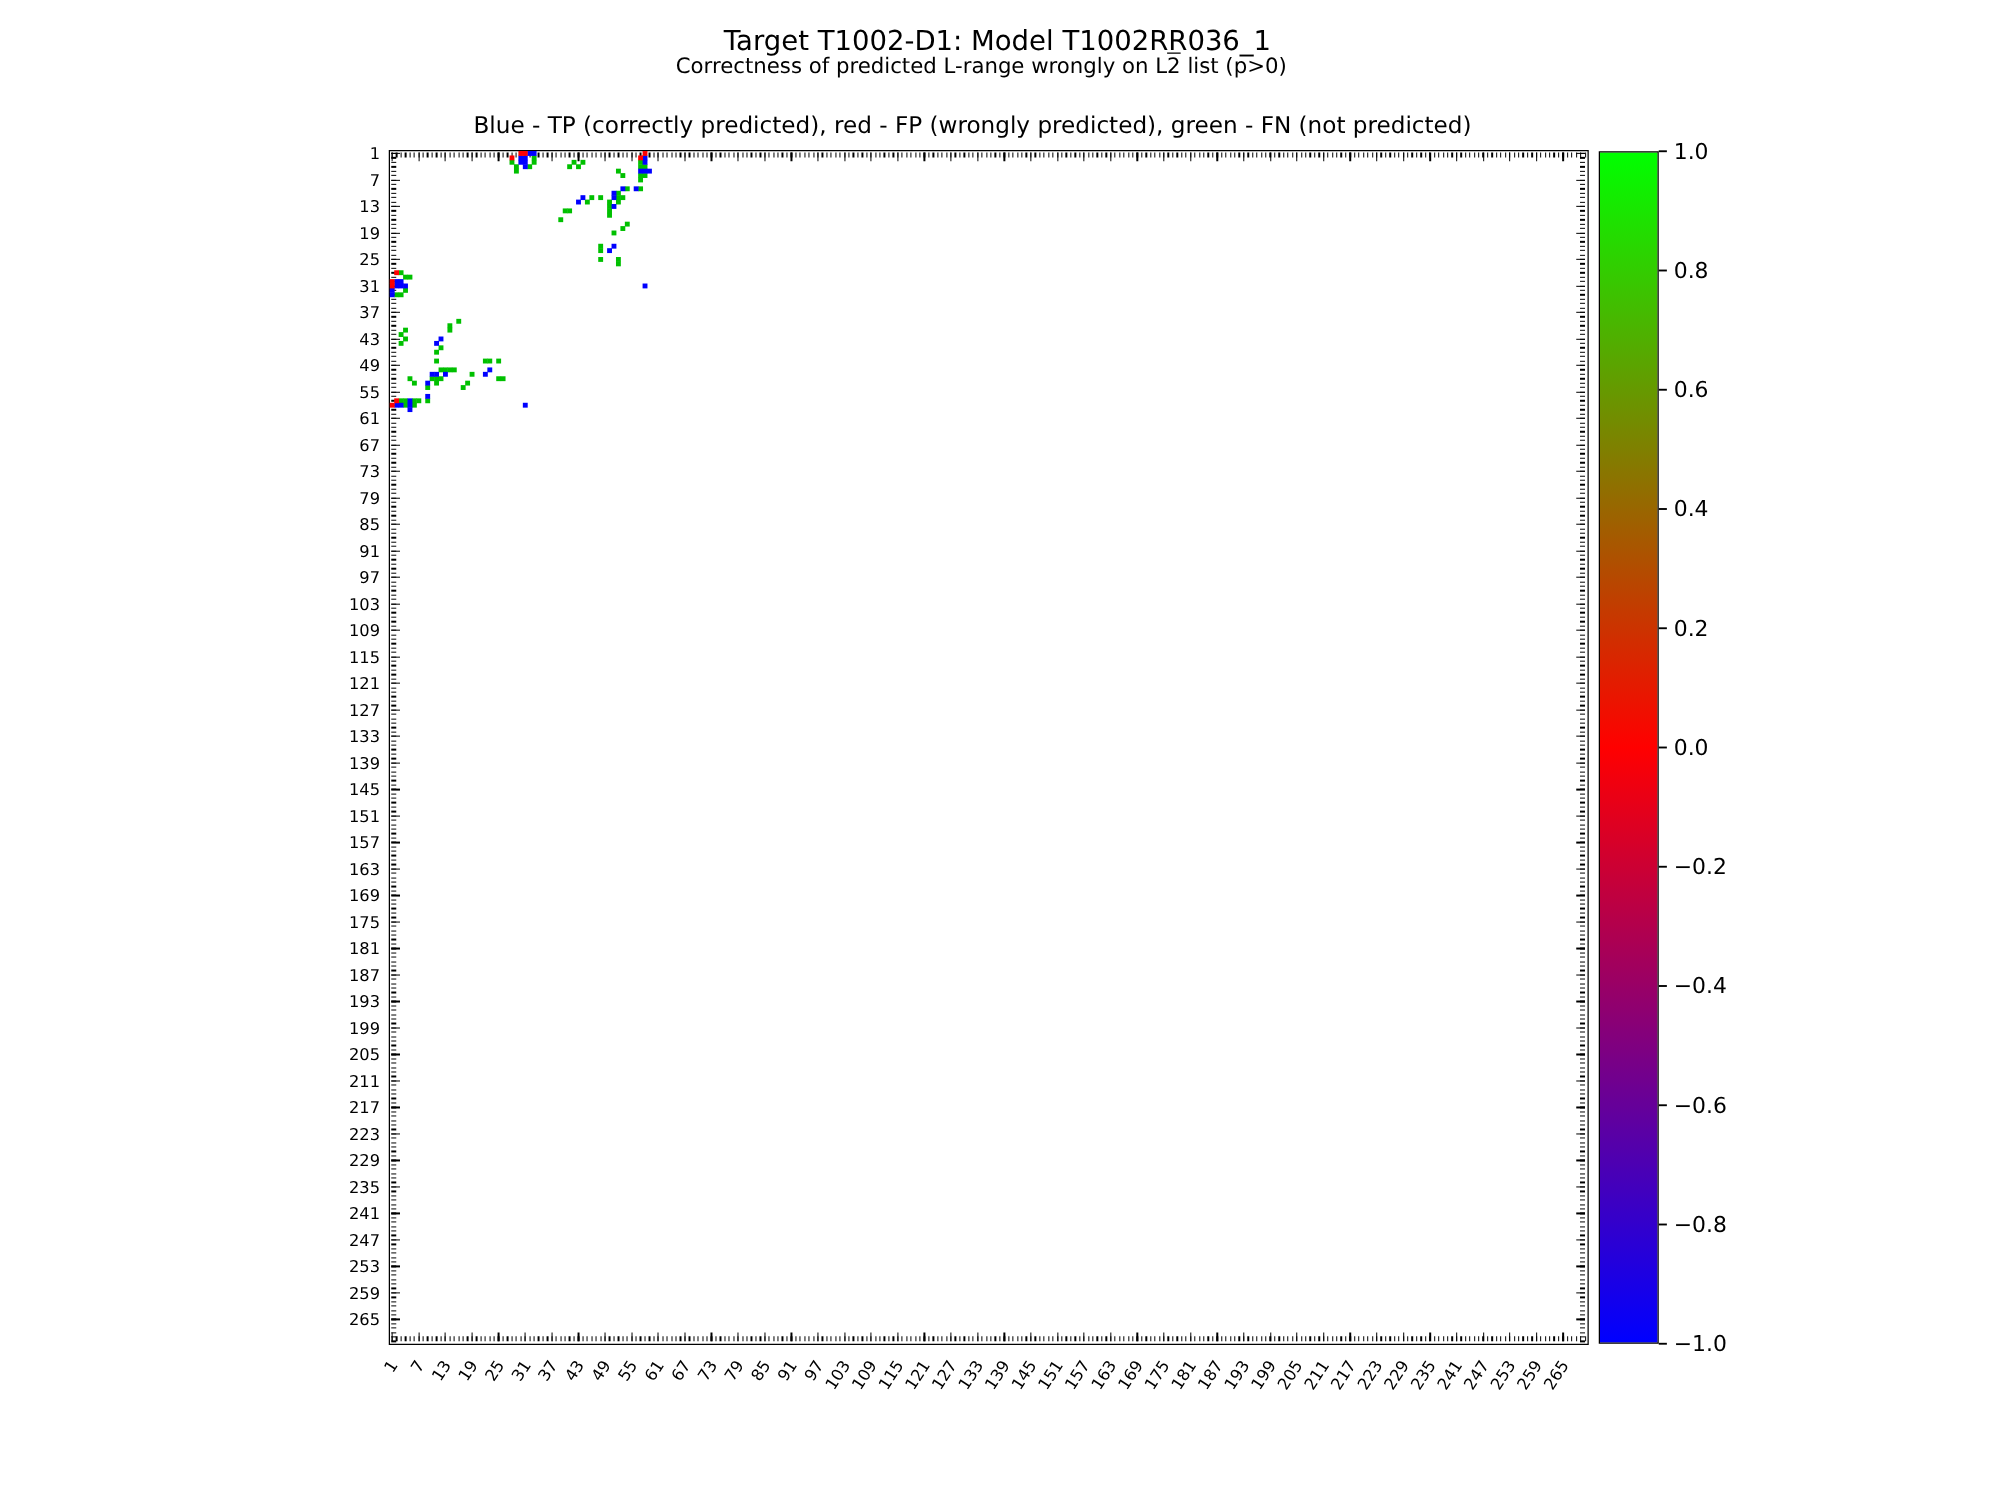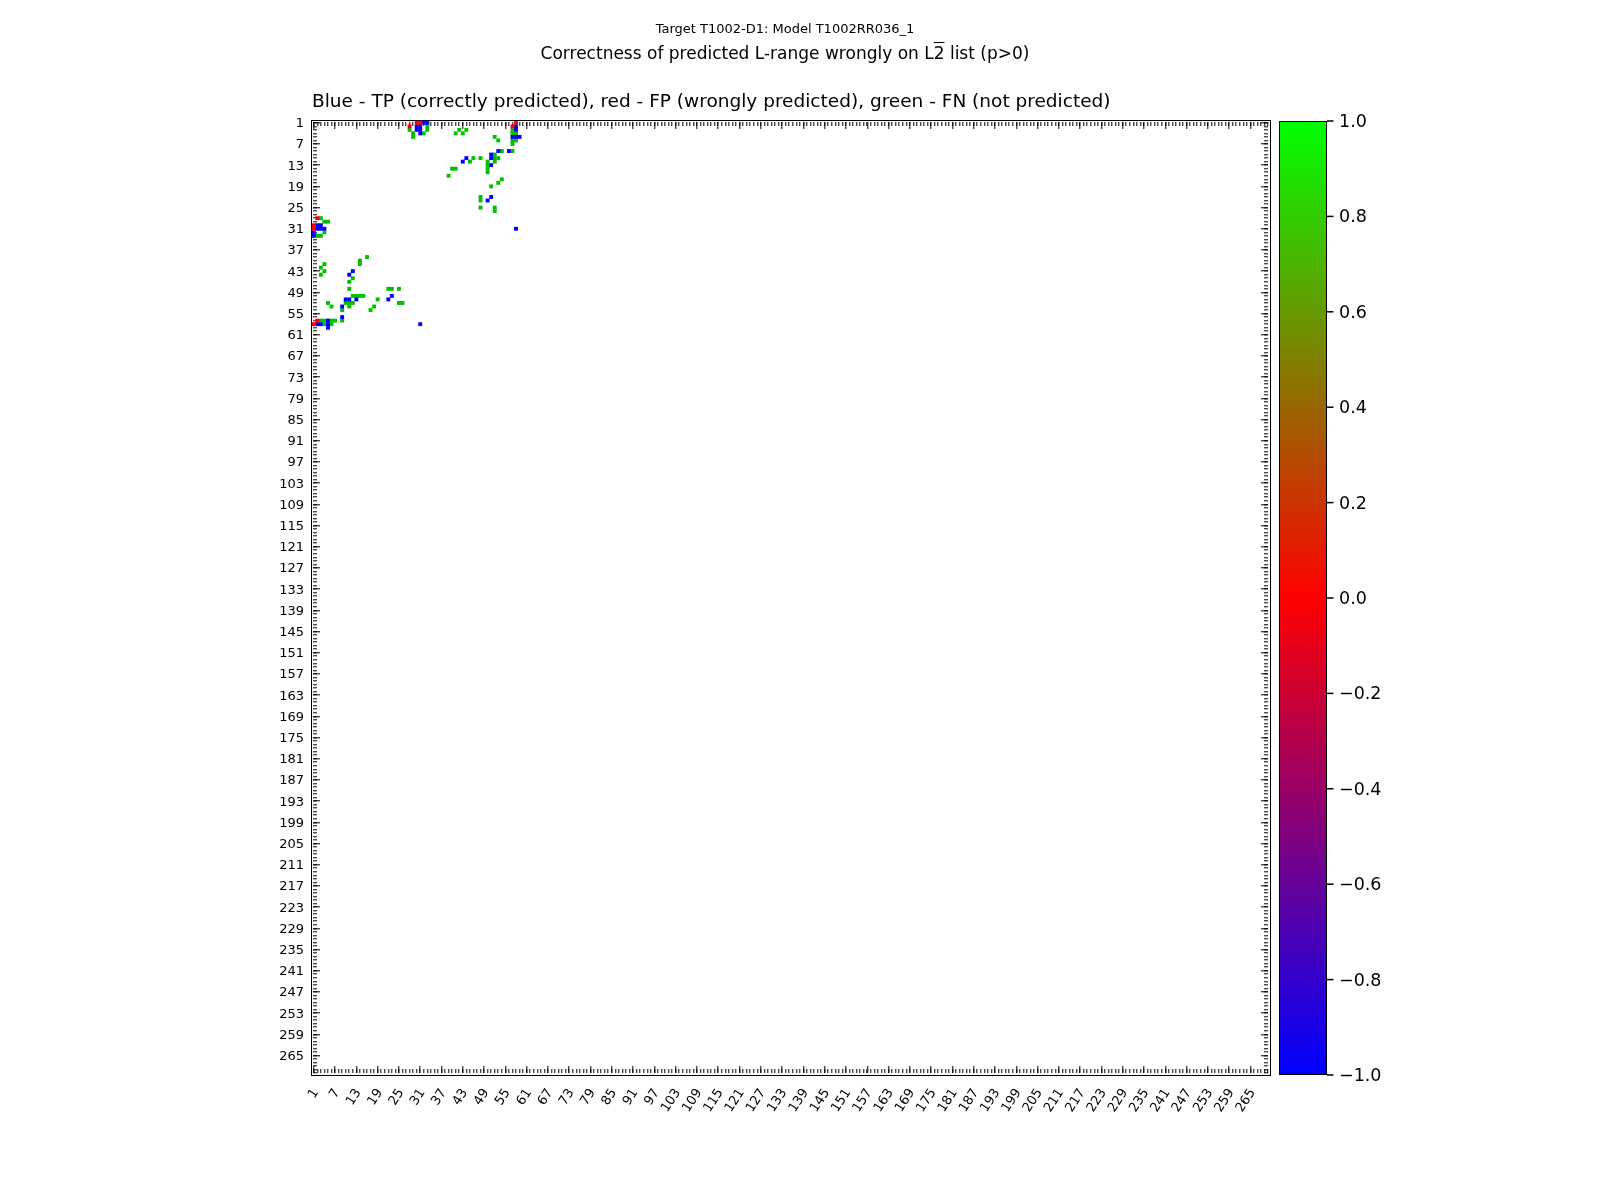--- a/index.html
+++ b/index.html
@@ -1,22 +1,22 @@
 <!DOCTYPE html>
 <html><head>
 <meta charset="utf-8">
 <style>
   html,body{margin:0;padding:0;background:#fff;}
   .figure{position:relative;width:1600px;height:1200px;background:#ffffff;overflow:hidden;
           font-family:"DejaVu Sans","Liberation Sans",sans-serif;color:#000;}
   .suptitle{position:absolute;left:0;top:0;width:1570px;text-align:center;}
-  .suptitle .line1{position:absolute;left:0;top:21px;width:100%;font-size:13px;}
+  .suptitle .line1{position:absolute;left:13px;top:21px;width:100%;font-size:22px;}
   .suptitle .line2{position:absolute;left:0;top:43px;width:100%;font-size:17px;}
   .ovl{text-decoration:overline;}
-  .axes-title{position:absolute;left:312px;top:90px;width:932px;text-align:left;font-size:18.5px;}
+  .axes-title{position:absolute;left:312px;top:90px;width:932px;text-align:center;font-size:18.5px;}
   .plot-frame{position:absolute;left:311px;top:120px;width:960px;height:956px;
               border:1.5px solid #000;box-sizing:border-box;background:#fff;}
   
   .comb{position:absolute;}
   .comb.top-minor{left:312px;top:122px;width:958px;height:4px;
       background:repeating-linear-gradient(to right,#000 0 1px,transparent 1px 3.548px);background-position:1.3px 0;}
   .comb.top-major{left:312px;top:122px;width:958px;height:7px;
       background:repeating-linear-gradient(to right,#000 0 1px,transparent 1px 21.289px);background-position:1.3px 0;}
   .comb.bottom-minor{left:312px;top:1069px;width:958px;height:4px;
       background:repeating-linear-gradient(to right,#000 0 1px,transparent 1px 3.548px);background-position:1.3px 0;}

